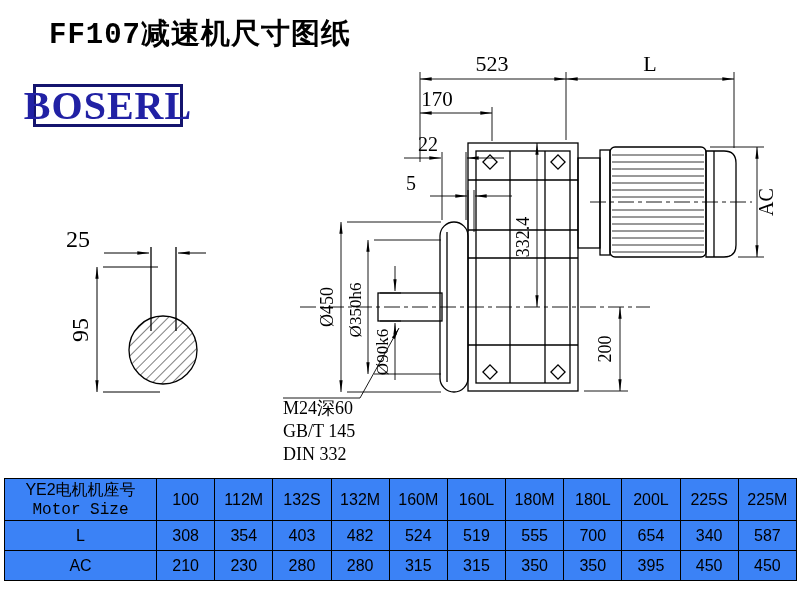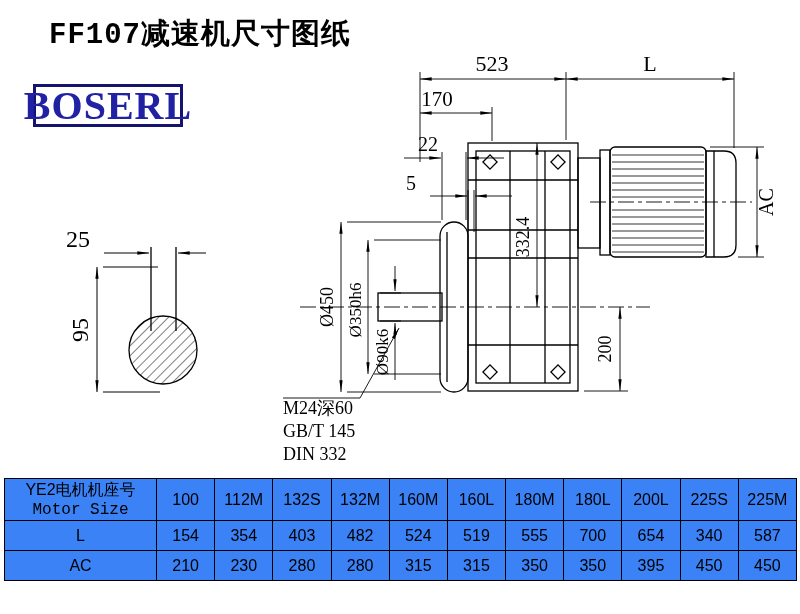--- a/index.html
+++ b/index.html
@@ -200,21 +200,21 @@
           <th>180M</th>
           <th>180L</th>
           <th>200L</th>
           <th>225S</th>
           <th>225M</th>
         </tr>
     </thead>
     <tbody>
         <tr>
           <td>L</td>
-          <td>154</td>
+          <td>308</td>
           <td>354</td>
           <td>403</td>
           <td>482</td>
           <td>524</td>
           <td>519</td>
           <td>555</td>
           <td>700</td>
           <td>654</td>
           <td>340</td>
           <td>587</td>

